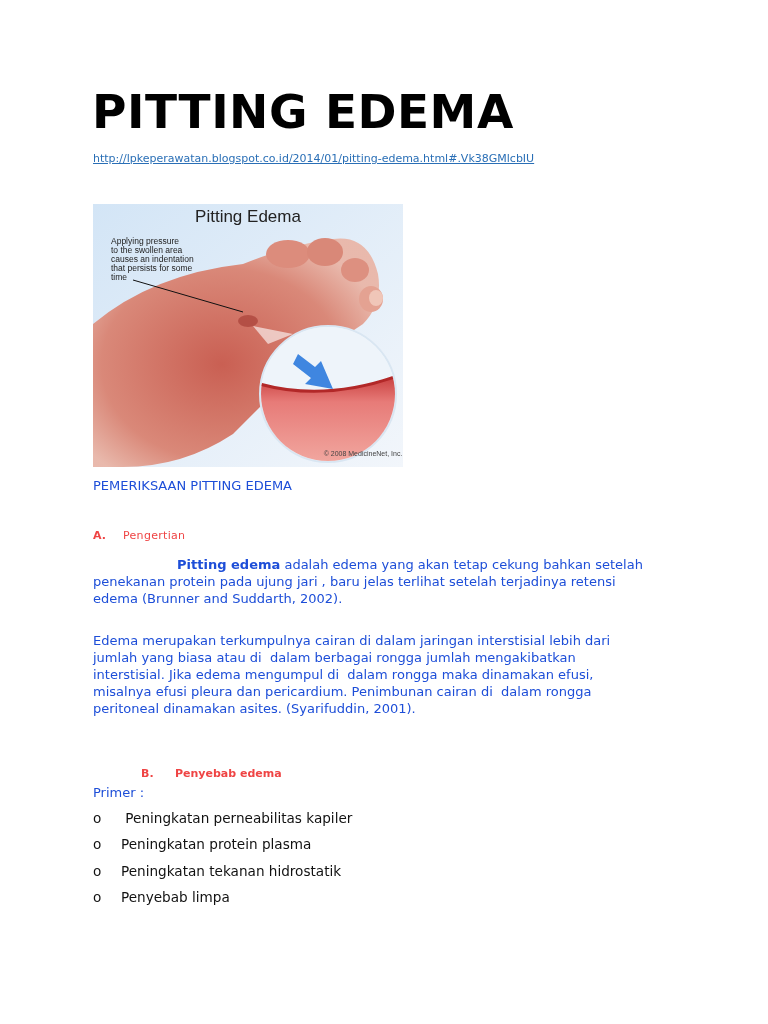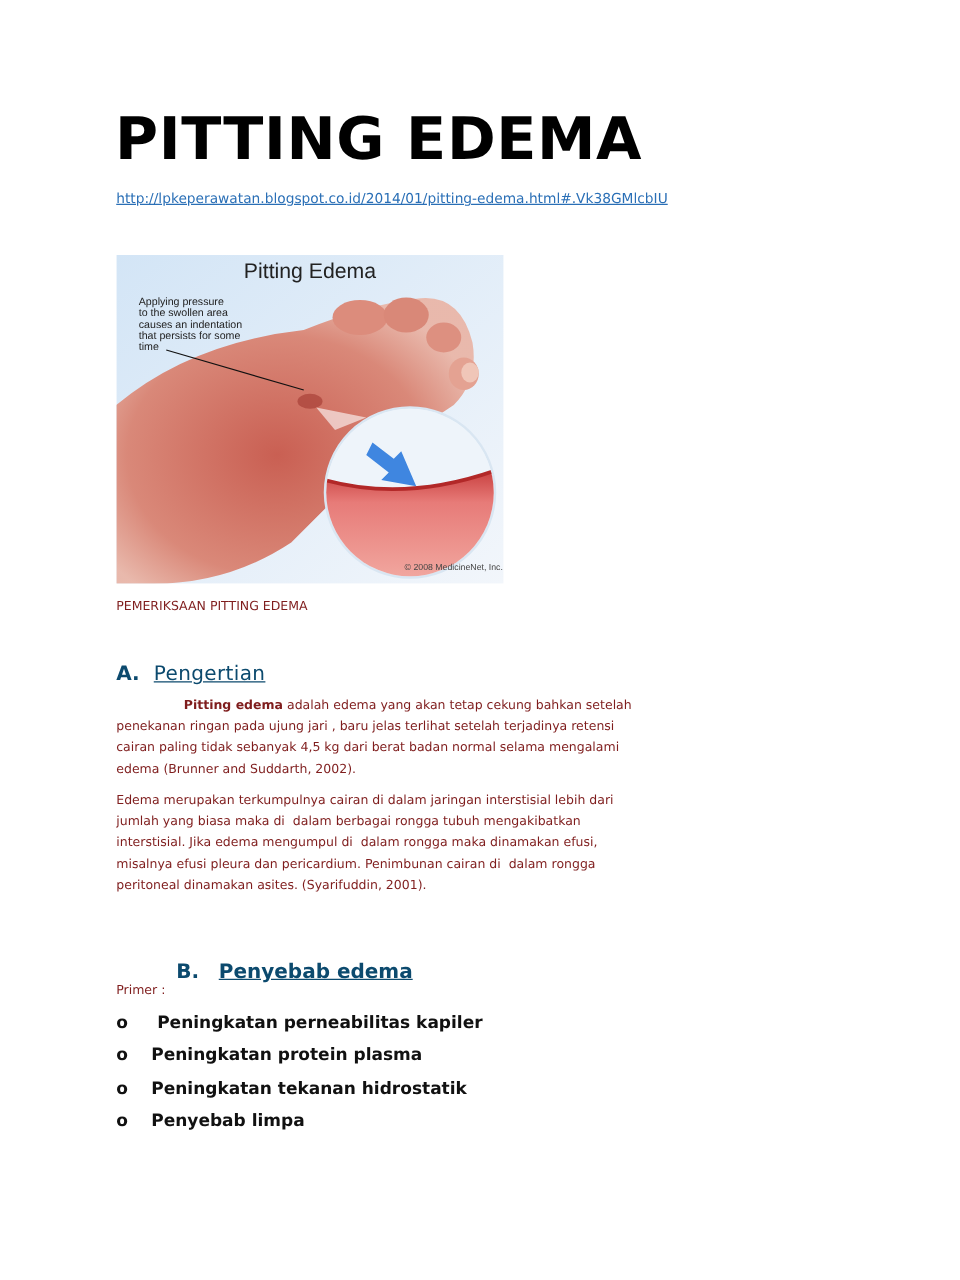--- a/index.html
+++ b/index.html
@@ -2,24 +2,24 @@
 <html><head>
 <meta charset="utf-8">
 <style>
   html, body { margin:0; padding:0; background:#ffffff; }
   body { width:768px; height:1024px; position:relative; overflow:hidden;
          font-family:"DejaVu Sans", sans-serif; color:#111; }
   .abs { position:absolute; }
   .title { left:92px; top:84px; font-size:47px; font-weight:bold; letter-spacing:0.5px; line-height:56px; color:#000; }
   .link { left:93px; top:150px; font-size:11px; color:#2a6fb6; text-decoration:underline; line-height:18px; white-space:nowrap; }
   .figure { left:93px; top:204px; width:310px; height:263px; overflow:hidden; }
-  .body-text { font-size:10px; line-height:17px; color:#7f1d1d; }
-  .section-heading { font-size:16px; color:#0c4a6e;text-decoration:underline; }
+  .body-text { font-size:13px; line-height:17px; color:#1d4ed8; }
+  .section-heading { font-size:11px; color:#ef4444; }
   .para { left:93px; width:580px; }
-  .list-item { left:93px; font-size:13.6px; line-height:17px;font-weight:bold; }
+  .list-item { left:93px; font-size:13.6px; line-height:17px; }
   .bullet { display:inline-block; width:28px; }
 </style>
 </head>
 <body>
 
 <div class="abs title">PITTING EDEMA</div>
 
 <a class="abs link">http://lpkeperawatan.blogspot.co.id/2014/01/pitting-edema.html#.Vk38GMlcbIU</a>
 
 <div class="abs figure">
@@ -81,29 +81,28 @@
   </svg>
 </div>
 
 <div class="abs body-text" style="left:93px; top:477px;">PEMERIKSAAN PITTING EDEMA</div>
 
 <div class="abs section-heading" style="left:93px; top:529px;">
   <span style="display:inline-block; width:30px; font-weight:bold;">A.</span><span style="letter-spacing:0.3px;">Pengertian</span>
 </div>
 
 <div class="abs body-text para" style="top:556px;">
-  <div style="padding-left:54px;"><b>Pitting edema</b><span> adalah edema yang akan tetap cekung bahkan setelah</span></div>
-  <div>penekanan ringan pada ujung jari , baru jelas terlihat setelah terjadinya retensi</div>
-  <div>cairan paling tidak sebanyak 4,5 kg dari berat badan normal selama mengalami</div>
+  <div style="padding-left:54px;text-align:center;"><b>Pitting edema</b><span> adalah edema yang akan tetap cekung bahkan setelah</span></div>
+  <div>penekanan protein pada ujung jari , baru jelas terlihat setelah terjadinya retensi</div>
   <div>edema (Brunner and Suddarth, 2002).</div>
 </div>
 
 <div class="abs body-text para" style="top:632px;">
   <div>Edema merupakan terkumpulnya cairan di dalam jaringan interstisial lebih dari</div>
-  <div style="white-space:pre;">jumlah yang biasa maka di  dalam berbagai rongga tubuh mengakibatkan</div>
+  <div style="white-space:pre;">jumlah yang biasa atau di  dalam berbagai rongga jumlah mengakibatkan</div>
   <div style="white-space:pre;">interstisial. Jika edema mengumpul di  dalam rongga maka dinamakan efusi,</div>
   <div style="white-space:pre;">misalnya efusi pleura dan pericardium. Penimbunan cairan di  dalam rongga</div>
   <div>peritoneal dinamakan asites. (Syarifuddin, 2001).</div>
 </div>
 
 <div class="abs section-heading" style="left:93px; top:767px; font-weight:bold;margin-left:48px;">
   <span style="display:inline-block; width:34px;">B.</span><span>Penyebab edema</span>
 </div>
 
 <div class="abs body-text" style="left:93px; top:784px;">Primer :</div>

